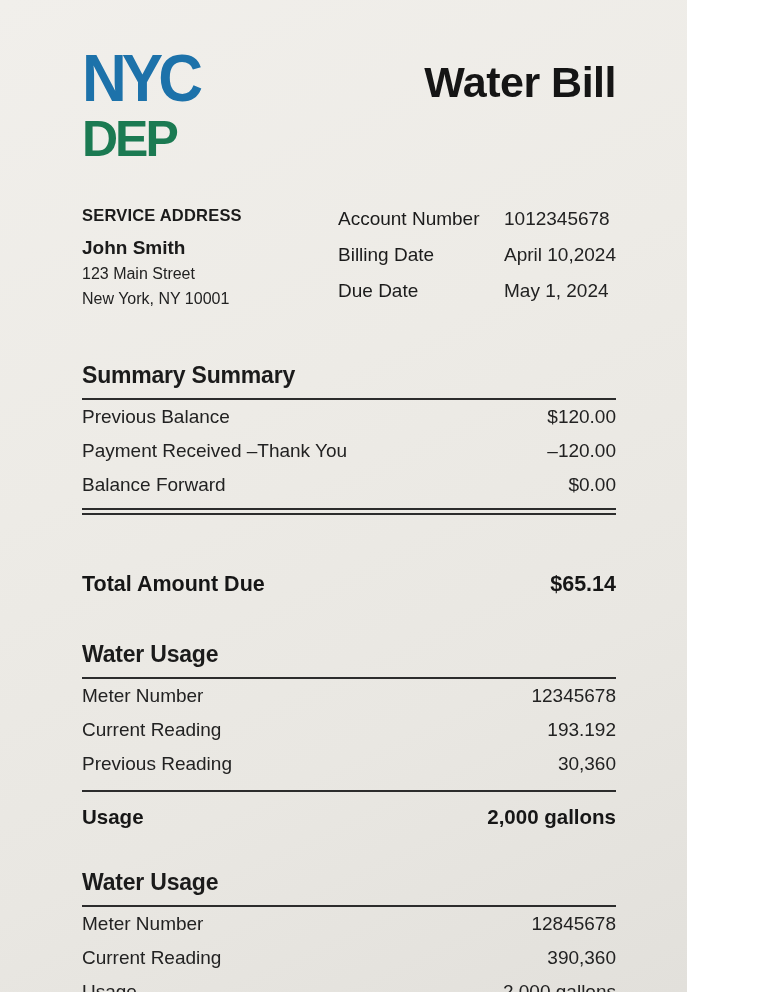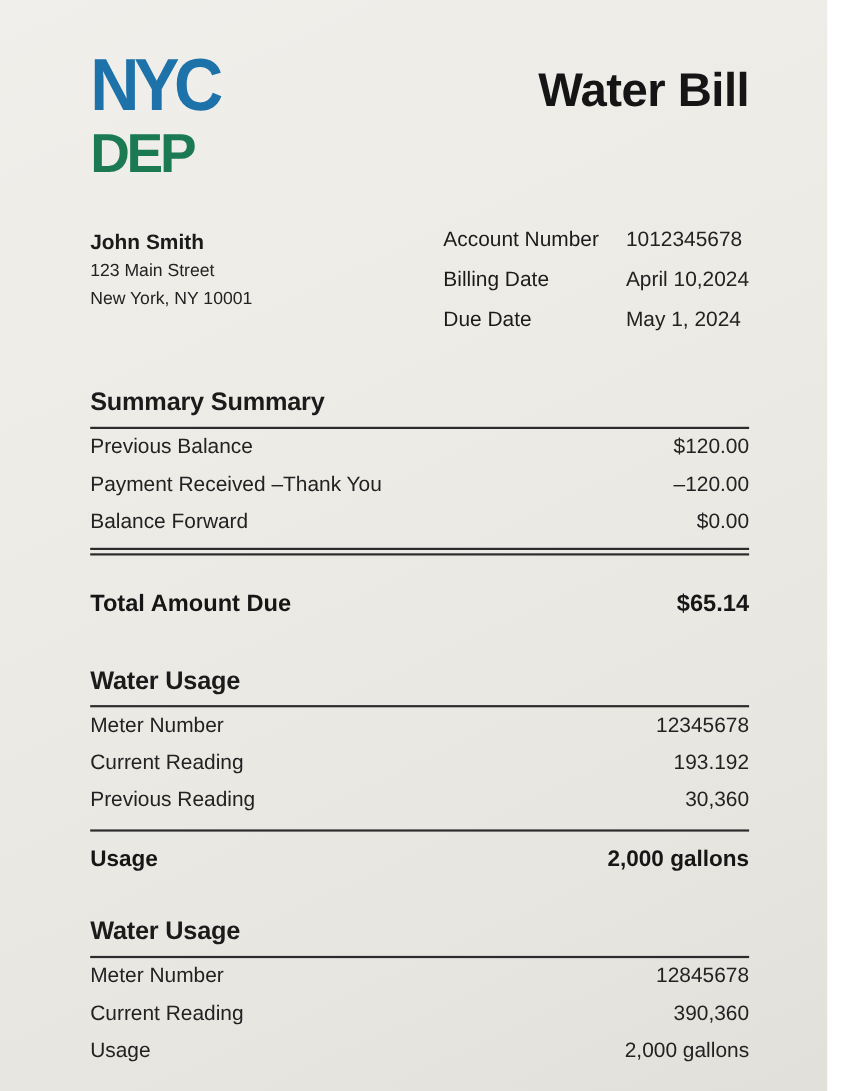--- a/index.html
+++ b/index.html
@@ -7,21 +7,21 @@
   html, body {
     width: 768px;
     height: 992px;
     font-family: "Liberation Sans", "DejaVu Sans", sans-serif;
     color: #1b1b1b;
     overflow: hidden;
   }
 
   .paper {
     position: relative;
-    width: 752px;
+    width: 687px;
     height: 992px;
     background: linear-gradient(155deg, #f1efeb 0%, #edebe6 40%, #e9e7e2 70%, #e2e0db 100%);
   }
 
   .content {
     position: absolute;
     top: 0; left: 0; right: 0; bottom: 0;
     padding: 46px 71px 0 82px;
   }
 
@@ -120,21 +120,22 @@
   .row:first-of-type { margin-top: 5px; }
   .row .value { text-align: center; }
 
   .total-row {
     display: flex;
     justify-content: space-between;
     align-items: baseline;
     font-size: 21.5px;
     font-weight: bold;
     color: #161616;
-    padding-top: 31px;
+    padding-top: 17px;
+    margin-top: 40px;
   }
 
   .section { margin-top: 44px; }
   .section-account { margin-top: 50px; }
 
   .usage-total {
     display: flex;
     justify-content: space-between;
     align-items: baseline;
     font-size: 20.5px;
@@ -152,20 +153,21 @@
     <div class="header-row">
       <div class="logo">
         <span class="logo-nyc">NYC</span>
         <span class="logo-dep">DEP</span>
       </div>
       <div class="bill-title">Water Bill</div>
     </div>
 
     <div class="info-row">
       <div class="svc-block">
+        <div class="svc-label">SERVICE ADDRESS</div>
         <div class="svc-name">John Smith</div>
         <div class="svc-line">123 Main Street</div>
         <div class="svc-line">New York, NY 10001</div>
       </div>
 
       <div class="acct-grid">
         <div class="acct-label">Account Number</div>
         <div class="acct-value">1012345678</div>
         <div class="acct-label">Billing Date</div>
         <div class="acct-value">April 10,2024</div>

